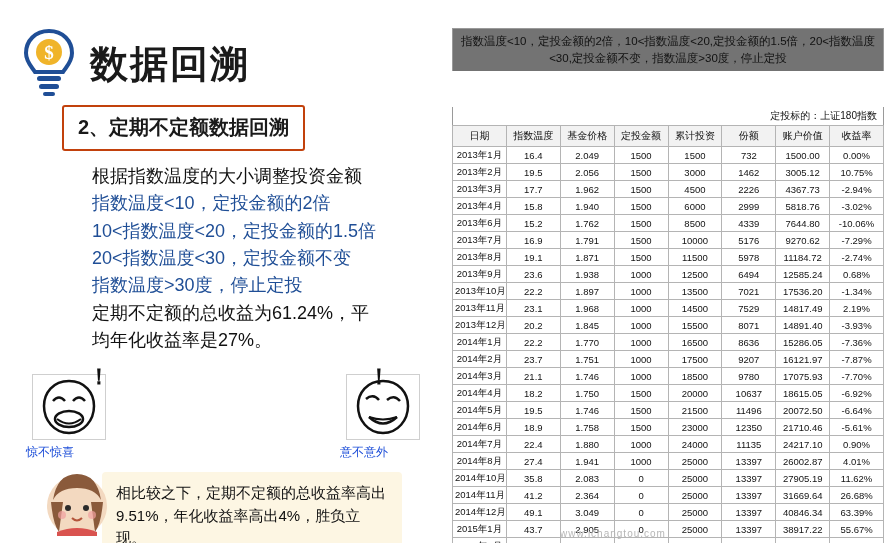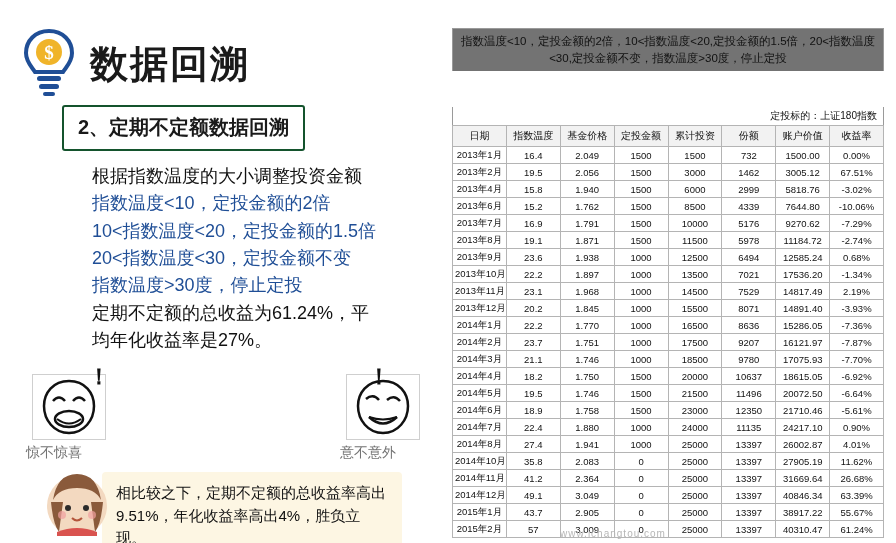--- a/index.html
+++ b/index.html
@@ -43,21 +43,21 @@
     color: #1a1a1a;
     letter-spacing: 2px;
     margin-left: 10px;
     white-space: nowrap;
   }
 
   #subtitle-box {
     position: absolute;
     left: 62px;
     top: 105px;
-    border: 2px solid #14532d;
+    border: 2px solid #c2410c;
     border-radius: 3px;
     padding: 7px 14px 8px 14px;
     font-size: 20px;
     font-weight: bold;
     color: #1a1a1a;
     background: #ffffff;
     white-space: nowrap;
   }
 
   #body-text {
@@ -82,22 +82,22 @@
     width: 74px;
     height: 66px;
     border: 1px solid #cfcfcf;
     background: #ffffff;
     box-sizing: border-box;
   }
   #meme-left { left: 32px; top: 374px; }
   #meme-right { left: 346px; top: 374px; }
   .meme-caption {
     position: absolute;
-    font-size: 14px;
-    color: #737373;
+    font-size: 12px;
+    color: #1d4ed8;
     white-space: nowrap;
   }
   #meme-left-caption { left: 26px; top: 444px; }
   #meme-right-caption { left: 340px; top: 444px; }
 
   .bang {
     position: absolute;
     font-size: 22px;
     font-weight: bold;
     color: #111;
@@ -291,21 +291,31 @@
           <td class="num">0.00%</td>
         </tr>
         <tr>
           <td class="date">2013年2月</td>
           <td class="num">19.5</td>
           <td class="num">2.056</td>
           <td class="num">1500</td>
           <td class="num">3000</td>
           <td class="num">1462</td>
           <td class="num">3005.12</td>
-          <td class="num">67.51%</td>
+          <td class="num">10.75%</td>
+        </tr>
+        <tr>
+          <td class="date">2013年3月</td>
+          <td class="num">17.7</td>
+          <td class="num">1.962</td>
+          <td class="num">1500</td>
+          <td class="num">4500</td>
+          <td class="num">2226</td>
+          <td class="num">4367.73</td>
+          <td class="num">-2.94%</td>
         </tr>
         <tr>
           <td class="date">2013年4月</td>
           <td class="num">15.8</td>
           <td class="num">1.940</td>
           <td class="num">1500</td>
           <td class="num">6000</td>
           <td class="num">2999</td>
           <td class="num">5818.76</td>
           <td class="num">-3.02%</td>

